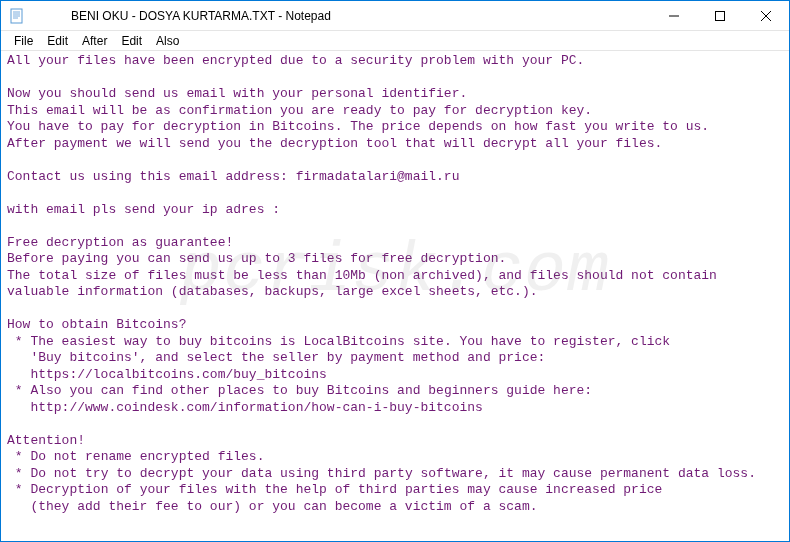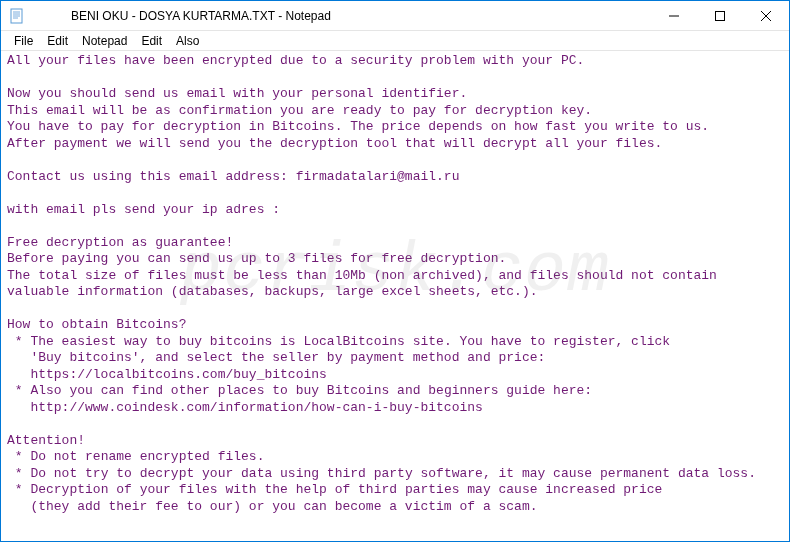--- a/index.html
+++ b/index.html
@@ -123,21 +123,21 @@
             <line x1="0" y1="0" x2="10" y2="10" stroke="#000" stroke-width="1"></line>
             <line x1="10" y1="0" x2="0" y2="10" stroke="#000" stroke-width="1"></line>
           </svg>
       </div>
     </div>
   </div>
 
   <div class="menubar">
     <span class="menu-item">File</span>
     <span class="menu-item">Edit</span>
-    <span class="menu-item">Notepad</span>
+    <span class="menu-item">After</span>
     <span class="menu-item">Edit</span>
     <span class="menu-item">Also</span>
   </div>
 
   <div class="content">All your files have been encrypted due to a security problem with your PC.
 
 Now you should send us email with your personal identifier.
 This email will be as confirmation you are ready to pay for decryption key.
 You have to pay for decryption in Bitcoins. The price depends on how fast you write to us.
 After payment we will send you the decryption tool that will decrypt all your files.

